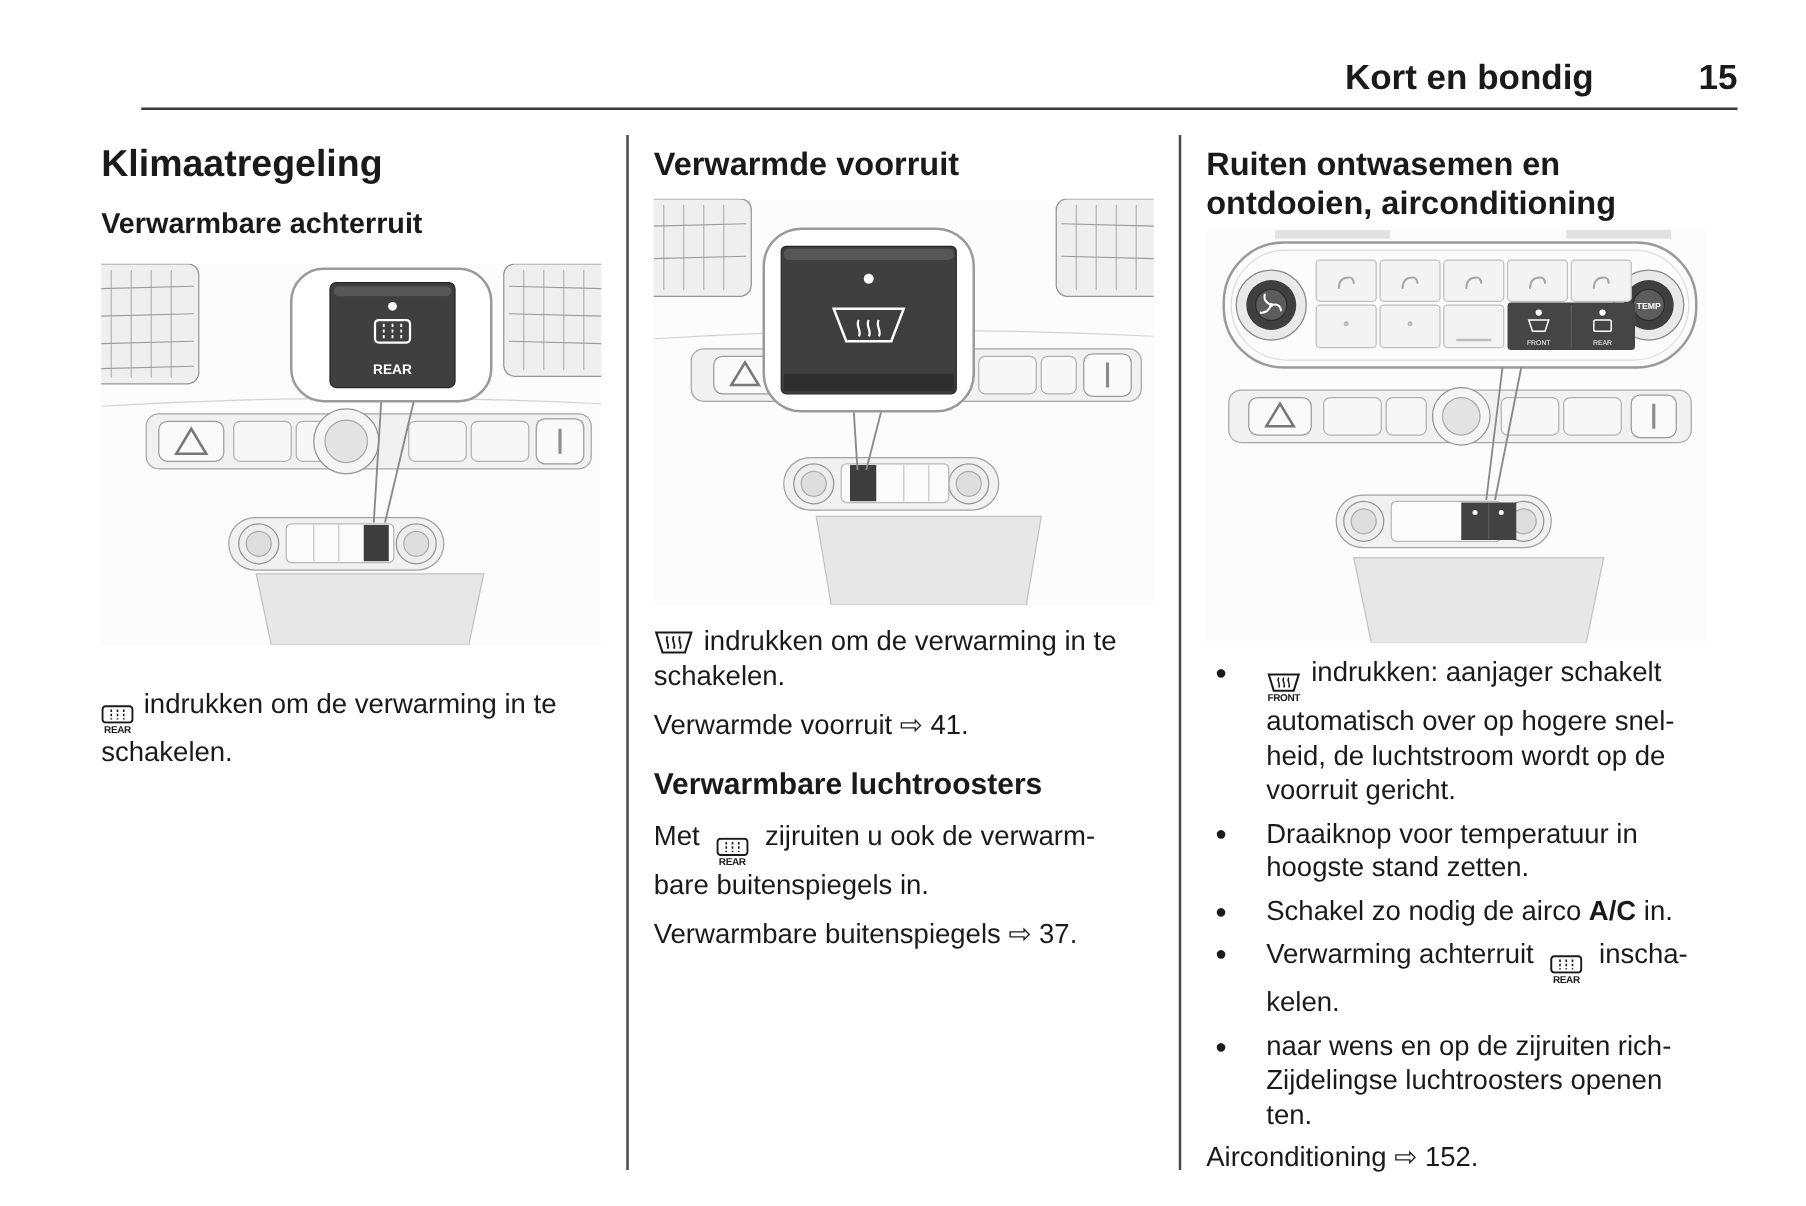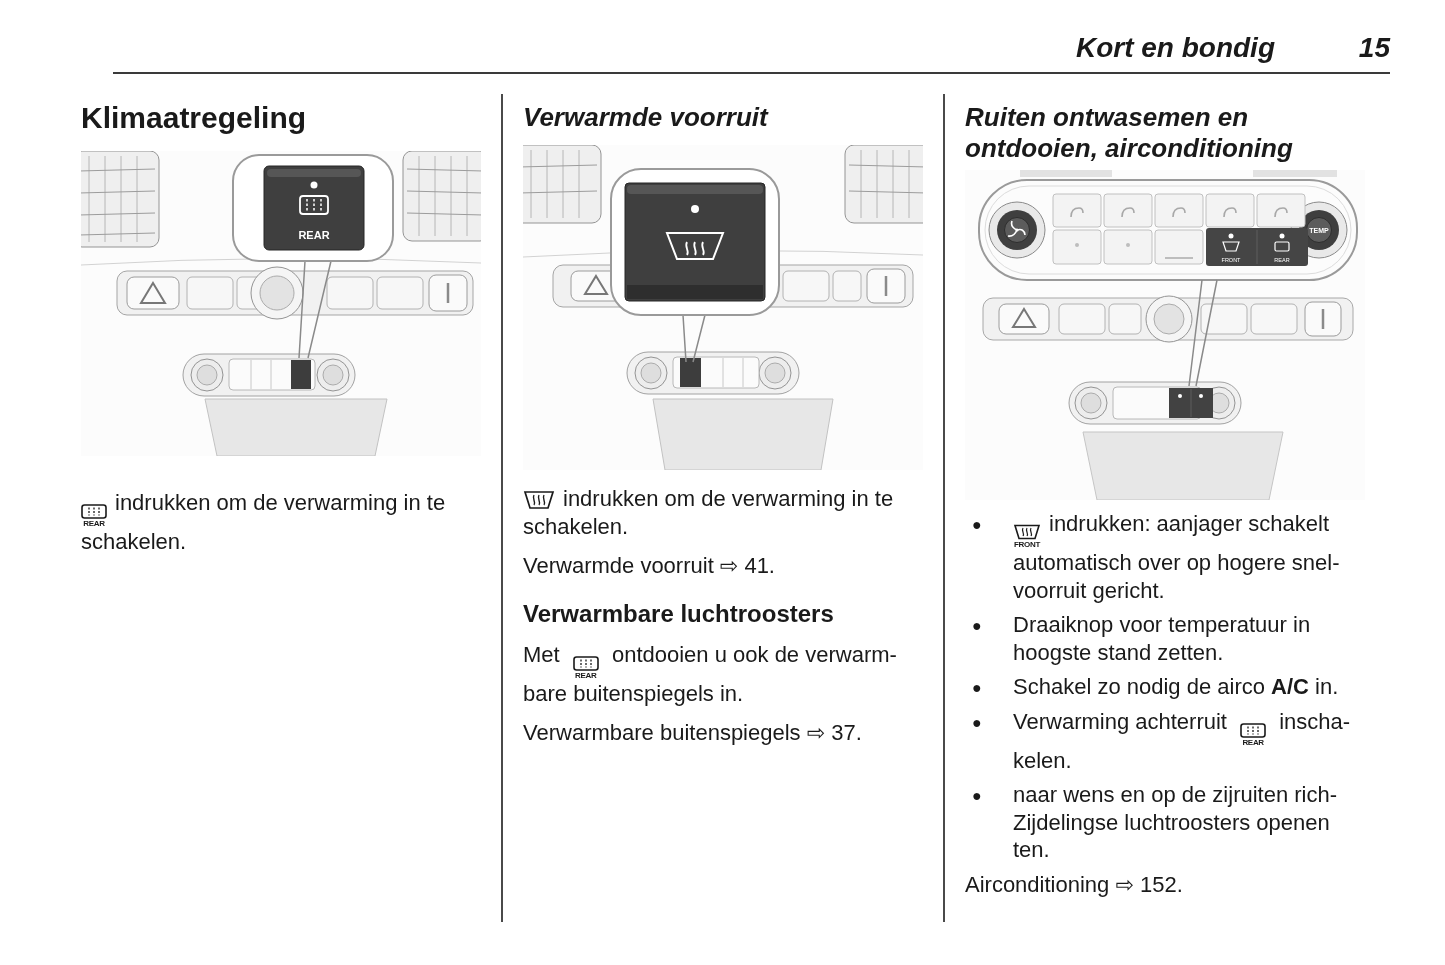--- a/index.html
+++ b/index.html
@@ -2,30 +2,30 @@
 <html><head>
 <meta charset="utf-8">
 <style>
   html,body{margin:0;padding:0;}
   body{
     width:1445px;height:965px;background:#ffffff;
     font-family:"Liberation Sans","DejaVu Sans",sans-serif;
     color:#1a1a1a;overflow:hidden;
   }
   
-  .header{position:relative;height:74px;font-style:italic;}
+  .header{position:relative;height:88px;}
   .header-rule{position:absolute;left:113px;right:55px;bottom:0;border-bottom:2.5px solid #3a3a3a;}
   .header-title{position:absolute;right:170px;bottom:10px;font-size:28px;font-weight:bold;}
   .header-page{position:absolute;right:55px;bottom:10px;font-size:28px;font-weight:bold;}
   
   .content{display:flex;margin-left:81px;margin-top:20px;align-items:stretch;}
   .col{width:400px;flex:0 0 400px;}
   .divider{width:2px;background:#4a4a4a;margin:0 20px;height:828px;}
   .section-title{font-size:30px;font-weight:bold;line-height:35px;margin:6px 0 16px 0;}
-  .col-heading{font-size:26px;font-weight:bold;line-height:31px;margin:8px 0 12px 0;font-style:italic;}
+  .col-heading{font-size:26px;font-weight:bold;line-height:31px;margin:8px 0 12px 0;}
   .col-heading.two-line{margin:8px 0 6px 0;}
   .sub-heading{font-size:23px;font-weight:bold;line-height:27px;margin:0 0 19px 0;}
   .sub-heading2{font-size:24px;font-weight:bold;line-height:28px;margin:20px 0 13px 0;}
   .body-text{font-size:22px;line-height:27.5px;}
   .line{display:block;}
   .para{margin:0 0 12px 0;}
   .para.first-col1{margin-top:33px;}
   .para.first-col2{margin-top:15px;}
   .ref-line{font-size:22px;line-height:27.5px;margin:0 0 12px 0;}
   .bold{font-weight:bold;}
@@ -53,20 +53,21 @@
   <div class="header">
     <span class="header-title">Kort en bondig</span>
     <span class="header-page">15</span>
     <div class="header-rule"></div>
   </div>
 
   <div class="content">
 
     <div class="col">
       <div class="section-title">Klimaatregeling</div>
+      <div class="sub-heading">Verwarmbare achterruit</div>
 
       <div class="figure fig1">
         <svg width="400" height="305" viewBox="0 0 400 305">
 
           <g stroke="#a8a8a8" fill="none">
             <rect x="-8" y="0" width="86" height="96" rx="9" fill="#efefef" stroke="#949494"></rect>
             <line x1="8" y1="5" x2="8" y2="91" stroke="#b6b6b6"></line>
               <line x1="24" y1="5" x2="24" y2="91" stroke="#b6b6b6"></line>
             <line x1="40" y1="5" x2="40" y2="91" stroke="#b6b6b6"></line>
               <line x1="56" y1="5" x2="56" y2="91" stroke="#b6b6b6"></line>
@@ -232,21 +233,21 @@
           <span>Met</span>
           <span class="icon-stack mlr7">
             <svg class="icon-inline" width="26" height="15" viewBox="0 0 26 15">
               <rect x="1" y="1" width="24" height="13" rx="2.5" fill="none" stroke="#1a1a1a" stroke-width="1.6"></rect>
               <line x1="8" y1="3.5" x2="8" y2="11.5" stroke="#1a1a1a" stroke-width="1.3" stroke-dasharray="2 1.5"></line>
               <line x1="13" y1="3.5" x2="13" y2="11.5" stroke="#1a1a1a" stroke-width="1.3" stroke-dasharray="2 1.5"></line>
               <line x1="18" y1="3.5" x2="18" y2="11.5" stroke="#1a1a1a" stroke-width="1.3" stroke-dasharray="2 1.5"></line>
             </svg>
             <span class="lbl">REAR</span>
           </span>
-          <span>ontdooien u ook de verwarm-</span>
+          <span>zijruiten u ook de verwarm-</span>
         </span>
         <span class="line">bare buitenspiegels in.</span>
       </div>
       <div class="ref-line">Verwarmbare buitenspiegels ⇨ 37.</div>
     </div>
 
     <div class="divider"></div>
 
     <div class="col">
       <div class="col-heading two-line">
@@ -349,20 +350,21 @@
           <span class="line">
             <span class="icon-stack mr8">
               <svg class="icon-inline" width="28" height="16" viewBox="0 0 28 16">
                 <path d="M2 1.5 L26 1.5 L22 14.5 L6 14.5 Z" fill="none" stroke="#1a1a1a" stroke-width="1.6"></path>
                 <path d="M10 12 c2 -2.5 -2 -5 0 -8 M14 12 c2 -2.5 -2 -5 0 -8 M18 12 c2 -2.5 -2 -5 0 -8" fill="none" stroke="#1a1a1a" stroke-width="1.2"></path>
               </svg>
               <span class="lbl">FRONT</span>
             </span><span>indrukken: aanjager schakelt</span>
           </span>
           <span class="line">automatisch over op hogere snel-</span>
+          <span class="line">heid, de luchtstroom wordt op de</span>
           <span class="line">voorruit gericht.</span>
         </div>
 
         <div class="bullet-row">
           <span class="bullet-marker">●</span>
           <span class="line">Draaiknop voor temperatuur in</span>
           <span class="line">hoogste stand zetten.</span>
         </div>
 
         <div class="bullet-row">

